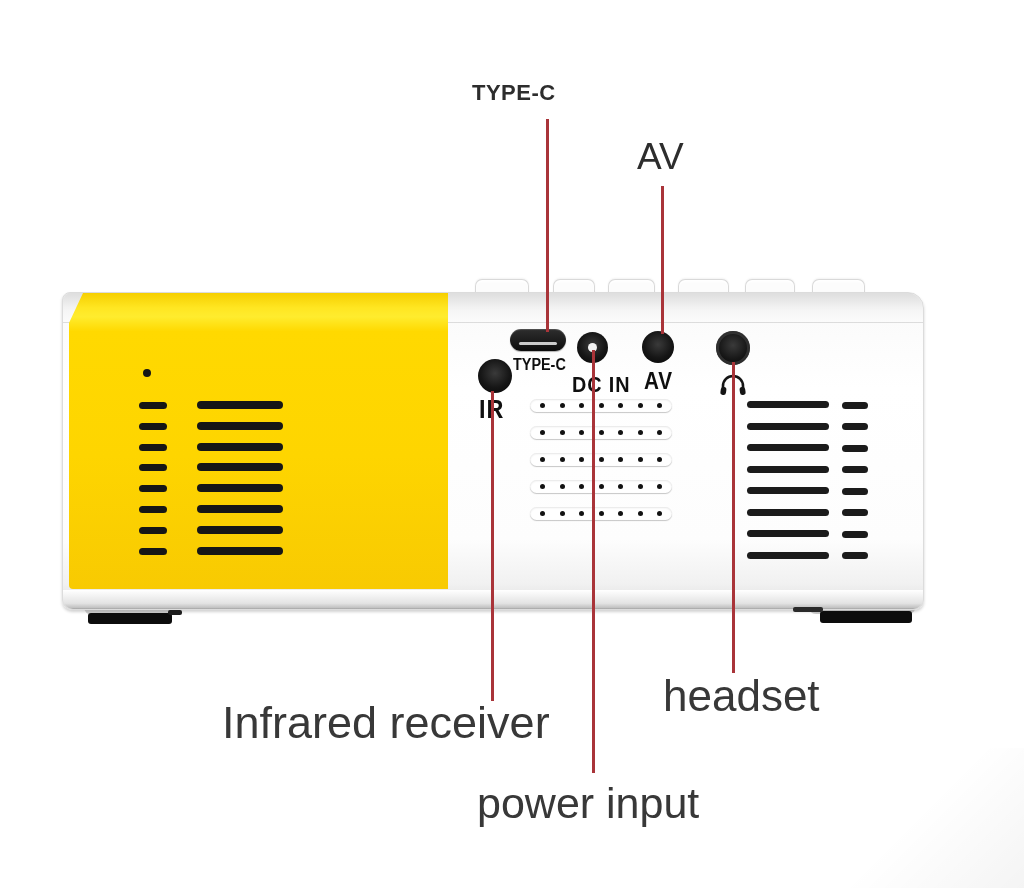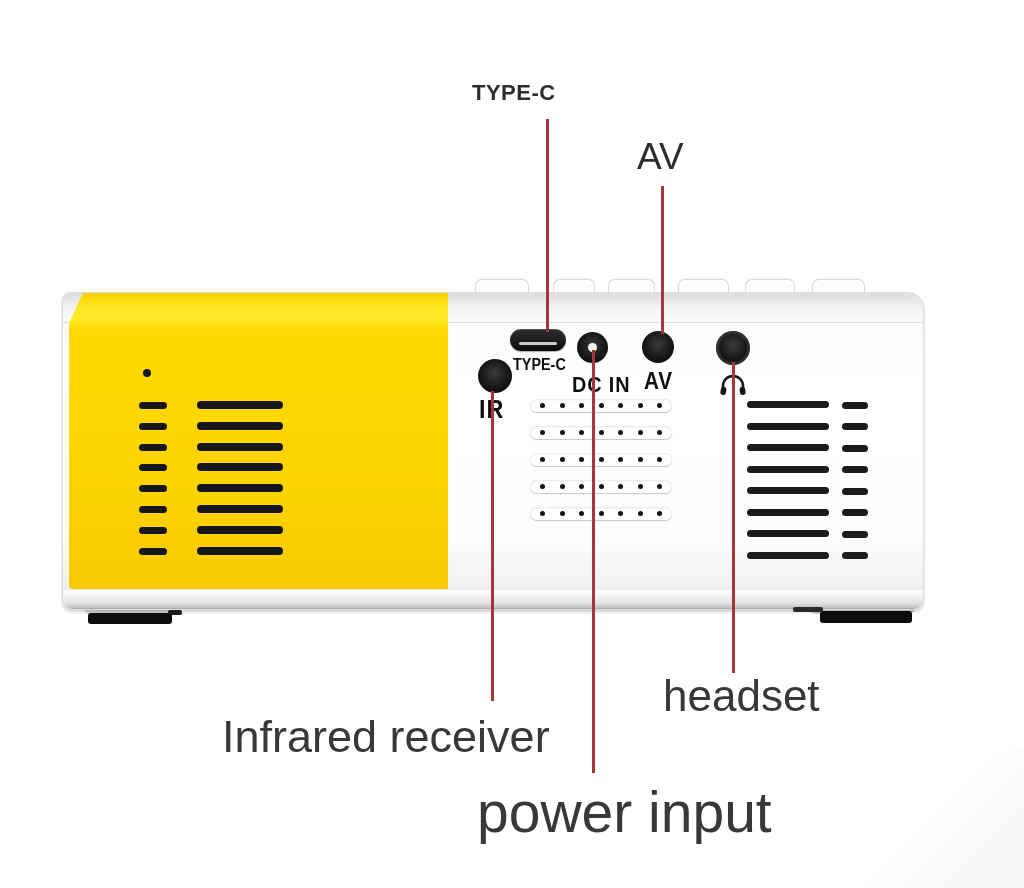--- a/index.html
+++ b/index.html
@@ -7,23 +7,23 @@
     width:1024px;height:888px;position:relative;overflow:hidden;
     background:#ffffff;
     font-family:"Liberation Sans", sans-serif;
   }
   .abs{position:absolute;}
 
   
   .callout{color:#2d2d2d;white-space:nowrap;}
   .co-typec-top{left:472px;top:80px;font-size:22px;font-weight:700;letter-spacing:.5px;}
   .co-av-top{left:637px;top:136px;font-size:37px;font-weight:400;}
-  .co-infrared{left:222px;top:697px;font-size:45px;font-weight:400;color:#383838;margin-top:14px;}
+  .co-infrared{left:222px;top:697px;font-size:45px;font-weight:400;color:#383838;}
   .co-headset{left:663px;top:671px;font-size:44px;font-weight:400;color:#383838;}
-  .co-power{left:477px;top:779px;font-size:57px;font-weight:400;color:#383838;}
+  .co-power{left:477px;top:779px;font-size:43px;font-weight:400;color:#383838;}
 
   
   .red-line{width:3px;background:#a93439;z-index:40;}
   .line-typec{left:546px;top:119px;height:213px;}
   .line-av{left:661px;top:186px;height:148px;}
   .line-ir{left:491px;top:391px;height:310px;}
   .line-power{left:592px;top:350px;height:423px;}
   .line-headset{left:732px;top:362px;height:311px;}
 
   

